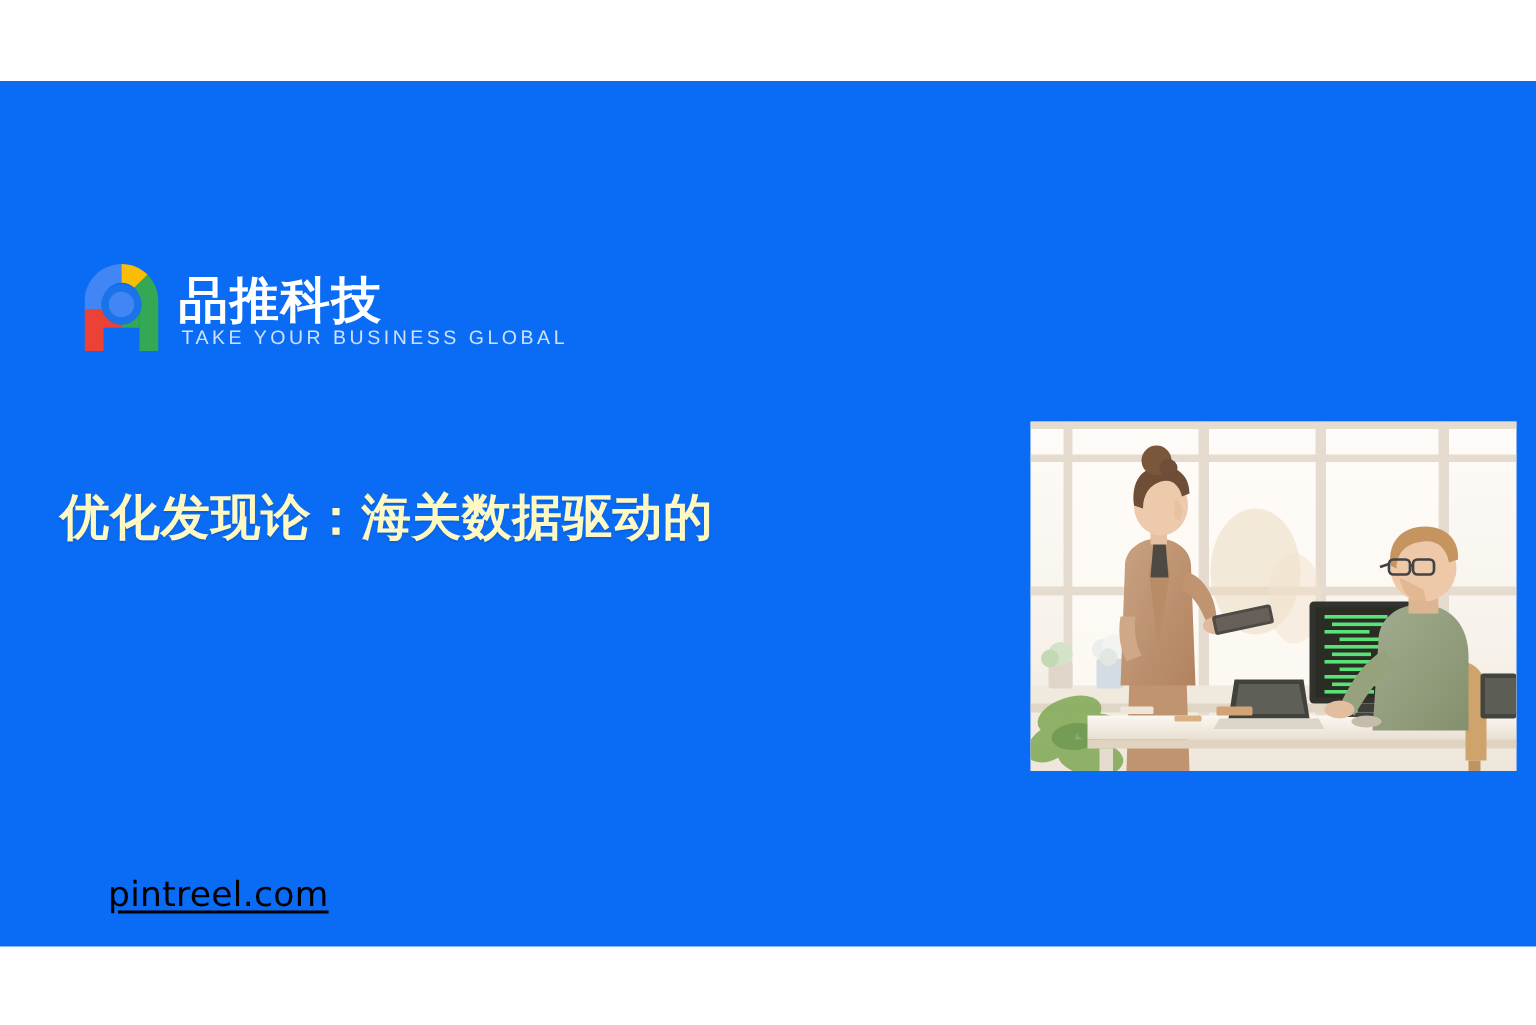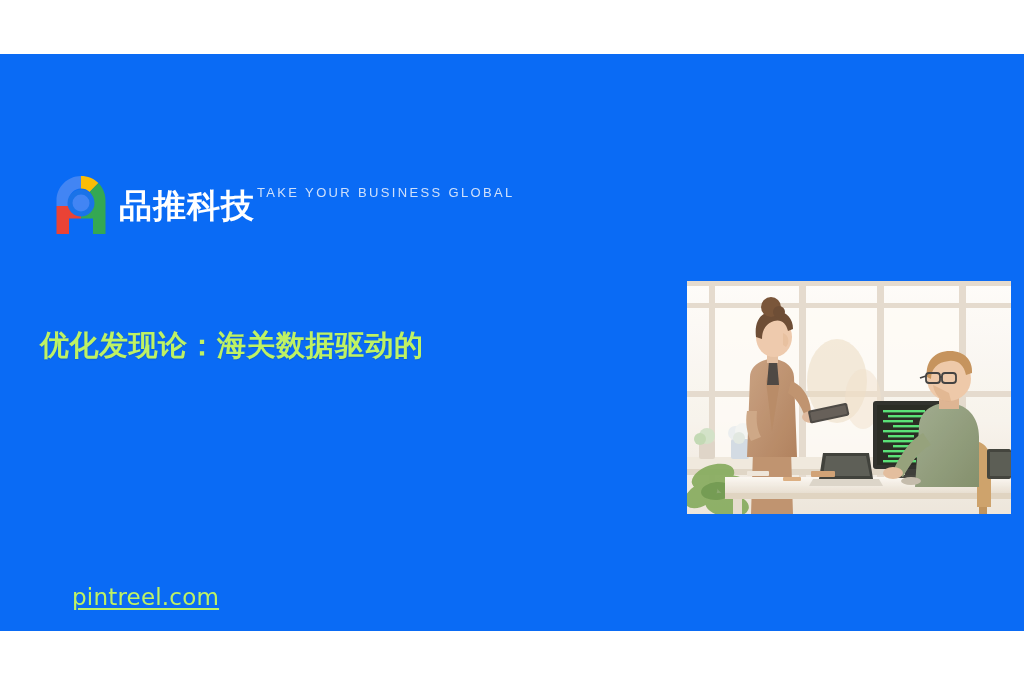--- a/index.html
+++ b/index.html
@@ -41,21 +41,21 @@
     gap: 9px;
   }
   .logo-mark {
     width: 58px;
     height: 66px;
     flex: none;
     display: block;
   }
   .logo-words {
     display: flex;
-    flex-direction: row;
+    flex-direction: column;
     justify-content: center;
     padding-top: 2px;
   }
   .logo-cn {
     font-family: "DejaVu Sans", "Liberation Sans", sans-serif;
     font-size: 33px;
     line-height: 38px;
     font-weight: 700;
     color: #ffffff;
     letter-spacing: 1px;
@@ -74,38 +74,38 @@
 
   
   .headline {
     position: absolute;
     left: 40px;
     top: 256px;
     width: 650px;
   }
   .headline-line {
     font-family: "DejaVu Serif", "Liberation Serif", serif;
-    font-size: 29px;
+    font-size: 33px;
     line-height: 70px;
     font-weight: 700;
-    color: #bef264;
+    color: #fef9c3;
     letter-spacing: 0.5px;
     white-space: nowrap;
     text-shadow: 0 1px 1px rgba(0,0,0,0.10);
   }
 
   
   .site-url {
     position: absolute;
     left: 72px;
     top: 528px;
     font-family: "DejaVu Sans", "Liberation Sans", sans-serif;
     font-size: 23px;
     line-height: 30px;
-    color: #bef264;
+    color: #000000;
     text-decoration: underline;
     text-underline-offset: 3px;
     letter-spacing: 0.2px;
   }
 
   
   .photo {
     position: absolute;
     left: 687px;
     top: 227px;

